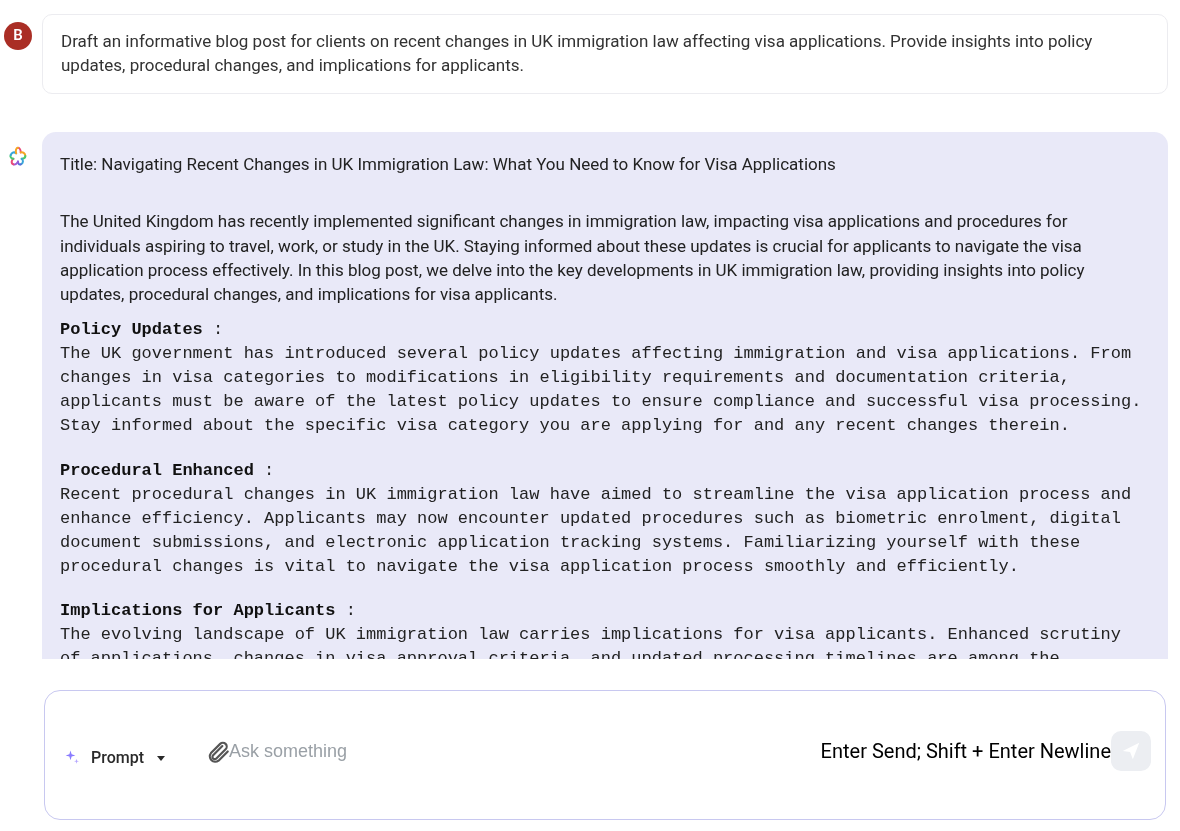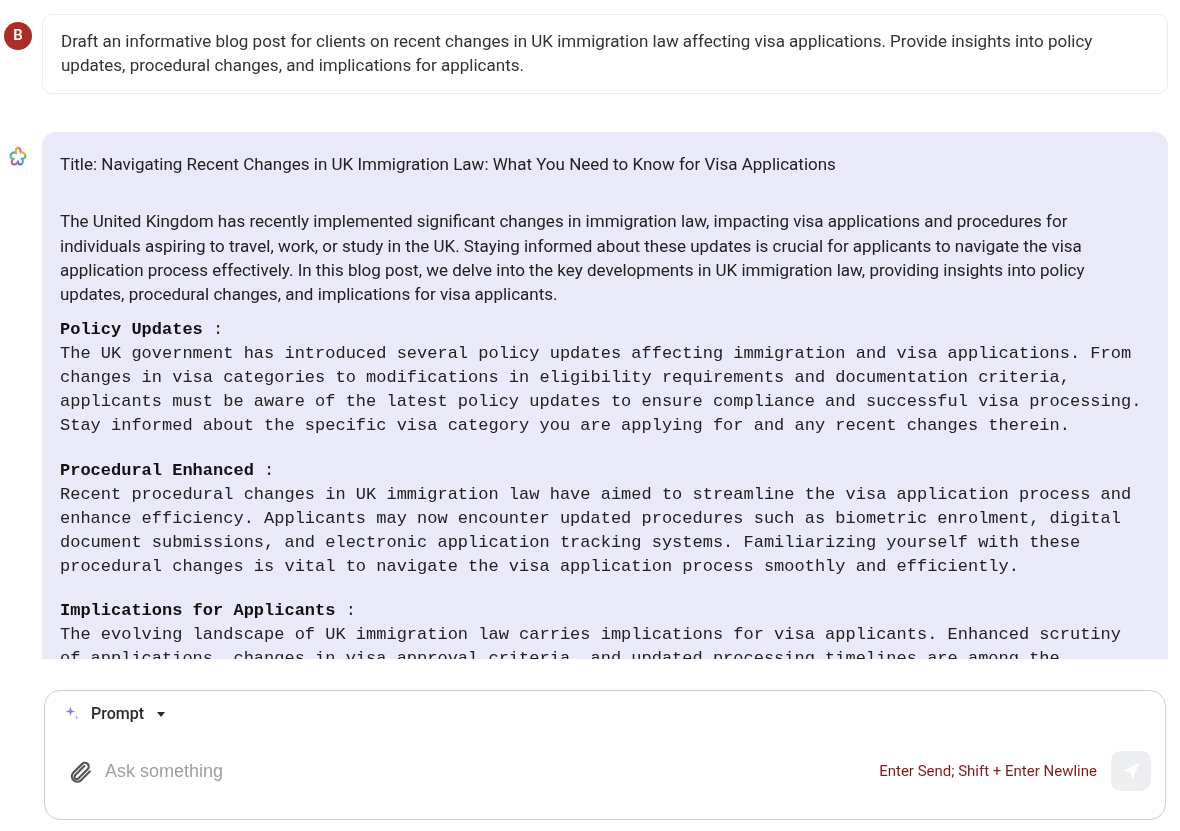--- a/index.html
+++ b/index.html
@@ -76,21 +76,20 @@
     .input-bar {
       position: absolute;
       left: 44px;
       right: 14px;
       bottom: 11px;
       border: 1.5px solid #c8c8f0;
       border-radius: 16px;
       background: #fff;
       height: 130px;
       display: flex;
-      flex-direction: column;
       overflow: hidden;
     }
     .prompt-header {
       display: flex;
       align-items: center;
       gap: 10px;
       padding: 12px 18px 6px 18px;
     }
     .sparkle {
       width: 18px; height: 18px;
@@ -105,36 +104,35 @@
       width: 0; height: 0;
       border-left: 4px solid transparent;
       border-right: 4px solid transparent;
       border-top: 5px solid #2a2a2a;
       margin-left: 3px;
     }
     .input-row {
       flex: 1;
       display: flex;
       align-items: center;
-      gap: 14px;
       padding: 0 14px 8px 22px;
     }
     .attach-icon { width: 24px; height: 24px; color:#555; }
     .text-input {
       flex: 1;
       border: none;
       outline: none;
       font-size: 18px;
       color: #333;
       background: transparent;
     }
     .text-input::placeholder { color: #9aa0a6; }
     .hint {
-      color: #7f1d1d;
-      font-size: 15px;
+      color: #000000;
+      font-size: 20px;
       white-space: nowrap;
     }
     .send-btn {
       width: 40px; height: 40px;
       border-radius: 10px;
       background: #eceef2;
       display: flex;
       align-items: center;
       justify-content: center;
       color: #fff;

